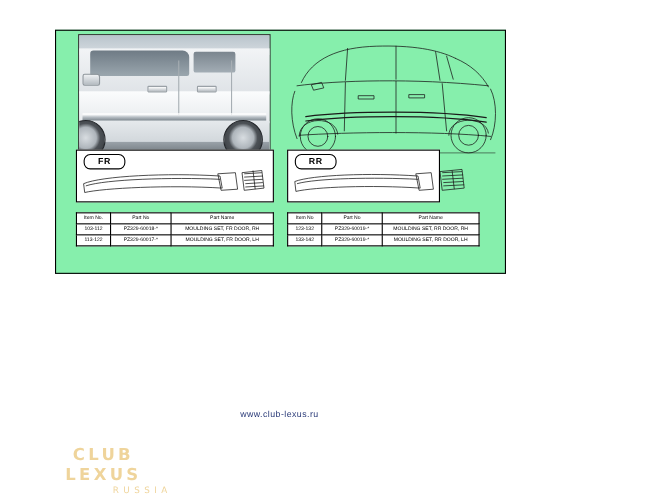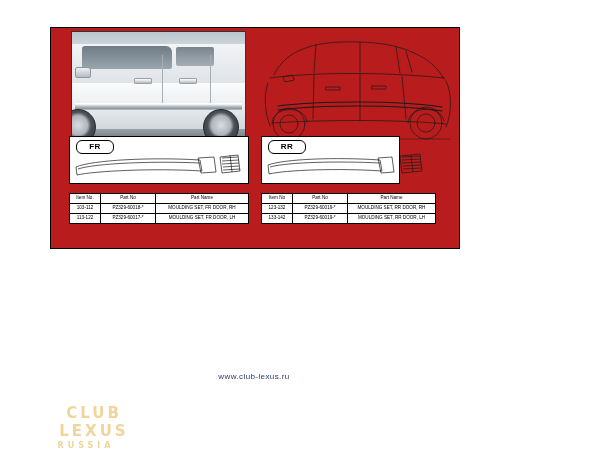--- a/index.html
+++ b/index.html
@@ -16,21 +16,21 @@
   }
 
   
   #diagram-frame {
     position: absolute;
     left: 50px;
     top: 27px;
     width: 410px;
     height: 222px;
     border: 1px solid #000;
-    background: #b91c1c;
+    background: #86efac;
     box-sizing: border-box;
   }
 
   
   #photo-panel {
     position: absolute;
     left: 20px;
     top: 3px;
     width: 175px;
     height: 117px;
@@ -188,25 +188,26 @@
   #brand-watermark .brand-main {
     font-size: 15px;
     font-weight: bold;
     letter-spacing: 3px;
     opacity: 0.55;
     font-family: "DejaVu Sans", sans-serif;
     margin-left: 16px;
   }
   #brand-watermark .brand-sub {
     font-size: 8px;
-    font-weight: bold;
+    font-weight: normal;
     letter-spacing: 4px;
     opacity: 0.55;
     margin-top: 1px;
     font-family: "DejaVu Sans", sans-serif;
+    text-align: right;
   }
 </style>
 </head>
 <body>
 
 <div id="diagram-frame">
 
   <div id="photo-panel">
     <div class="sky"></div>
     <div class="body-upper"></div>

